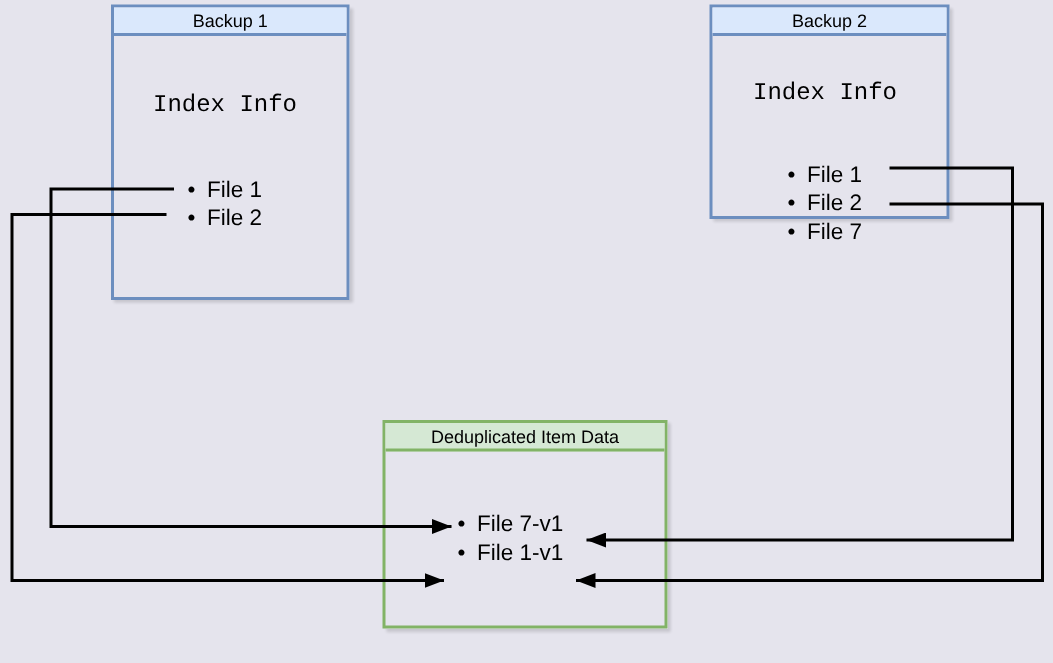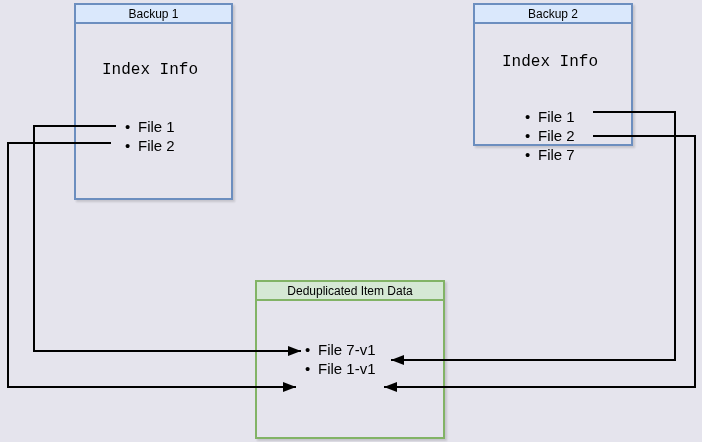--- a/index.html
+++ b/index.html
@@ -101,21 +101,21 @@
   <div class="box blue" style="left:473px; top:3px; width:160px; height:143px;">
     <div class="box-header">Backup 2</div>
     <div class="box-label" style="left:27px; top:48px;">Index Info</div>
     <ul class="file-list" style="left:50px; top:102px;">
         <li><span class="bullet">•</span><span>File 1</span></li>
         <li><span class="bullet">•</span><span>File 2</span></li>
         <li><span class="bullet">•</span><span>File 7</span></li>
       </ul>
   </div>
 
-  <div class="box green" style="left:255px; top:280px; width:190px; height:159px;">
+  <div class="box green" style="left:255px; top:280px; width:190px; height:139px;">
     <div class="box-header">Deduplicated Item Data</div>
     <ul class="file-list" style="left:48px; top:58px;">
         <li><span class="bullet">•</span><span>File 7-v1</span></li>
         <li><span class="bullet">•</span><span>File 1-v1</span></li>
       </ul>
   </div>
 
 </div>
 
 </body></html>

